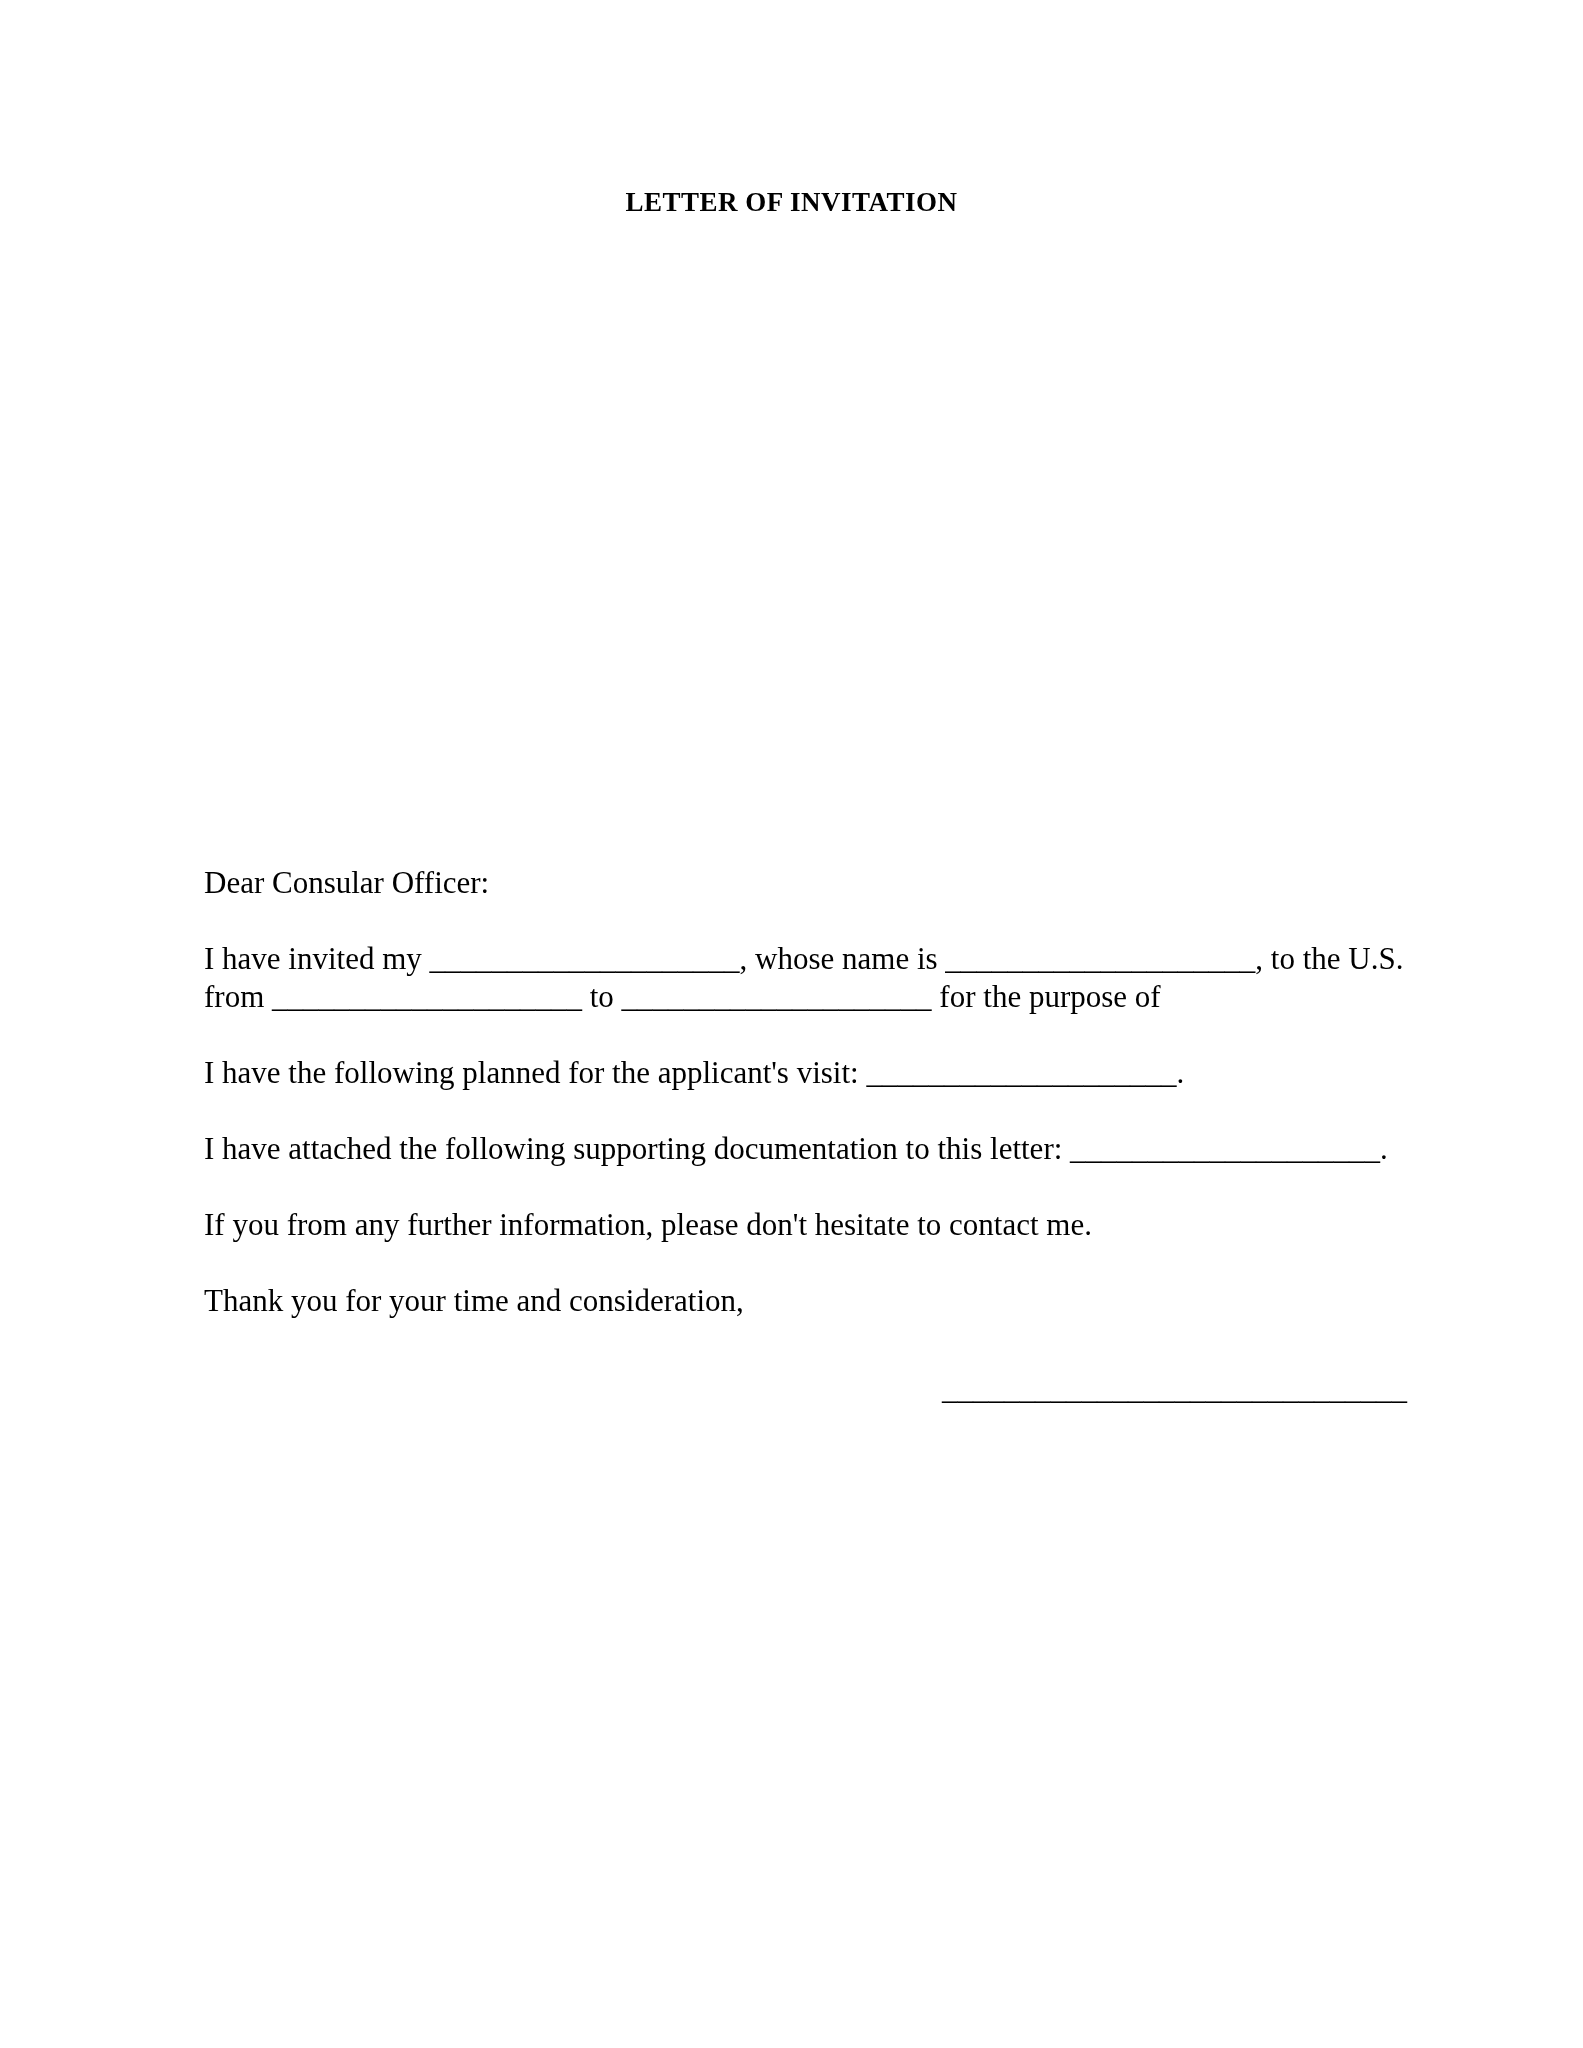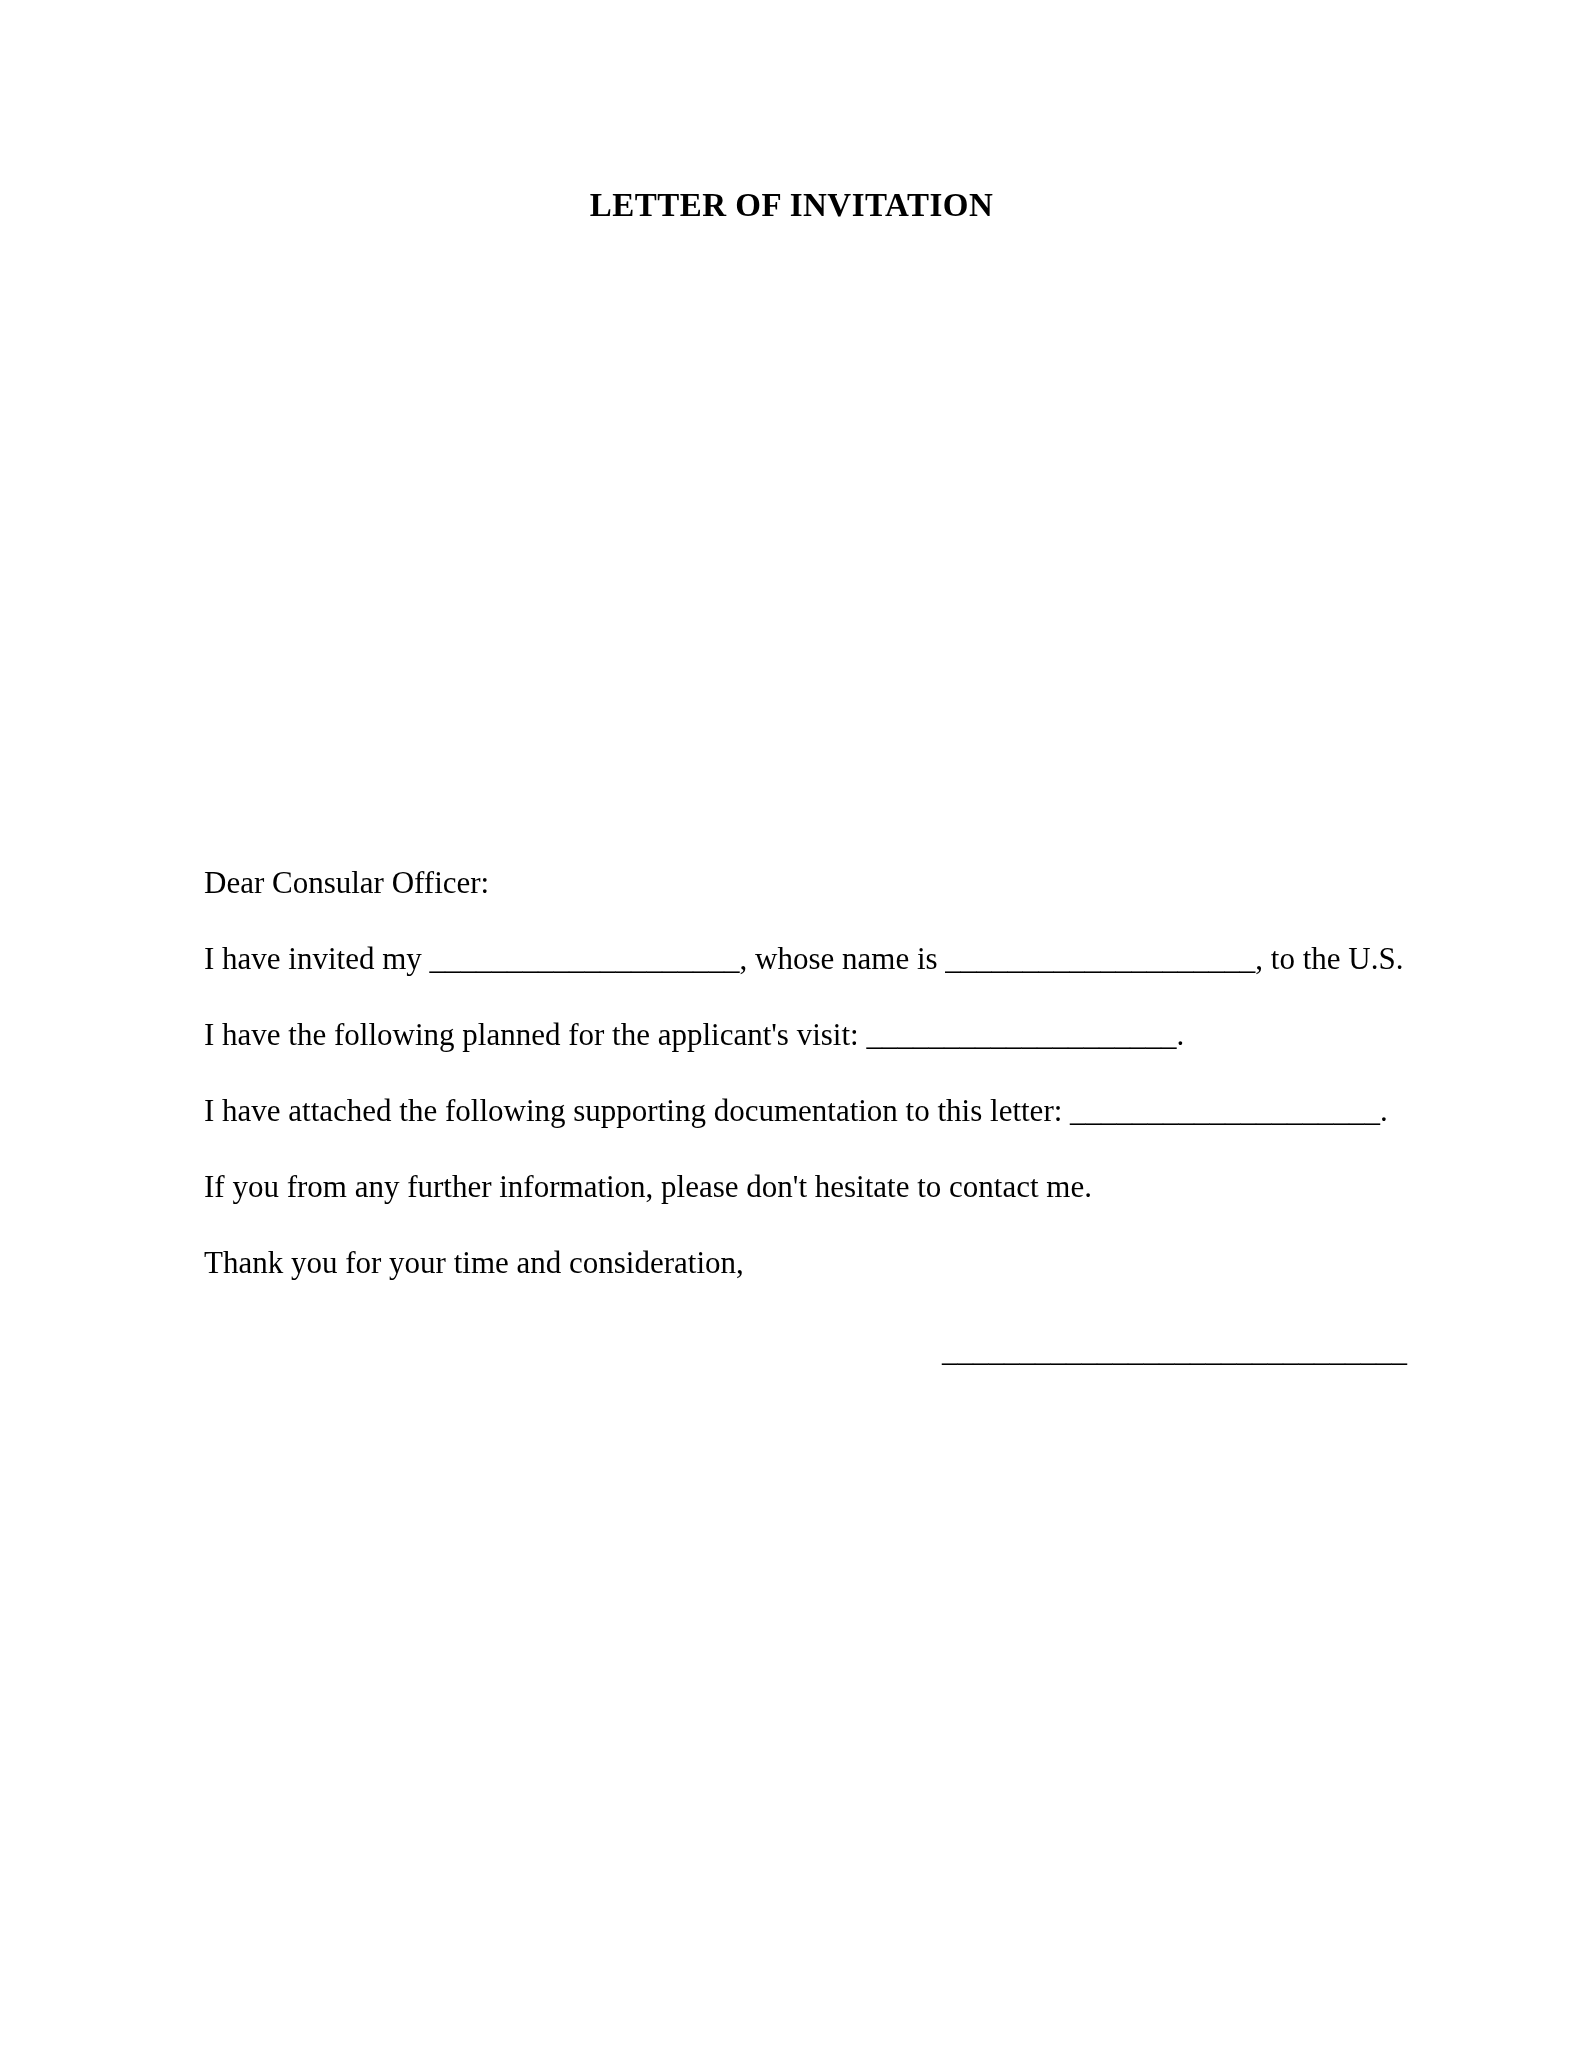--- a/index.html
+++ b/index.html
@@ -16,21 +16,21 @@
     font-family: "Liberation Serif", serif;
     overflow: hidden;
   }
   .title {
     position: absolute;
     top: 189px;
     left: 0;
     right: 0;
     margin: 0;
     text-align: center;
-    font-size: 33px;
+    font-size: 27px;
     line-height: 1;
     font-weight: bold;
     letter-spacing: 0.5px;
   }
   .body {
     position: absolute;
     top: 864px;
     left: 187px;
     width: 1220px;
     font-size: 31px;
@@ -56,20 +56,21 @@
 
   <div class="body">
 
     <div class="para">
       <div class="line">Dear Consular Officer:</div>
     </div>
 
 
     <div class="para">
       <div class="line">I have invited my ____________________, whose name is ____________________, to the U.S.</div>
+      <div class="line">from ____________________ to ____________________ for the purpose of</div>
     </div>
 
     <div class="para">
     </div>
 
     <div class="para">
       <div class="line">I have the following planned for the applicant's visit: ____________________.</div>
     </div>
 
     <div class="para">

